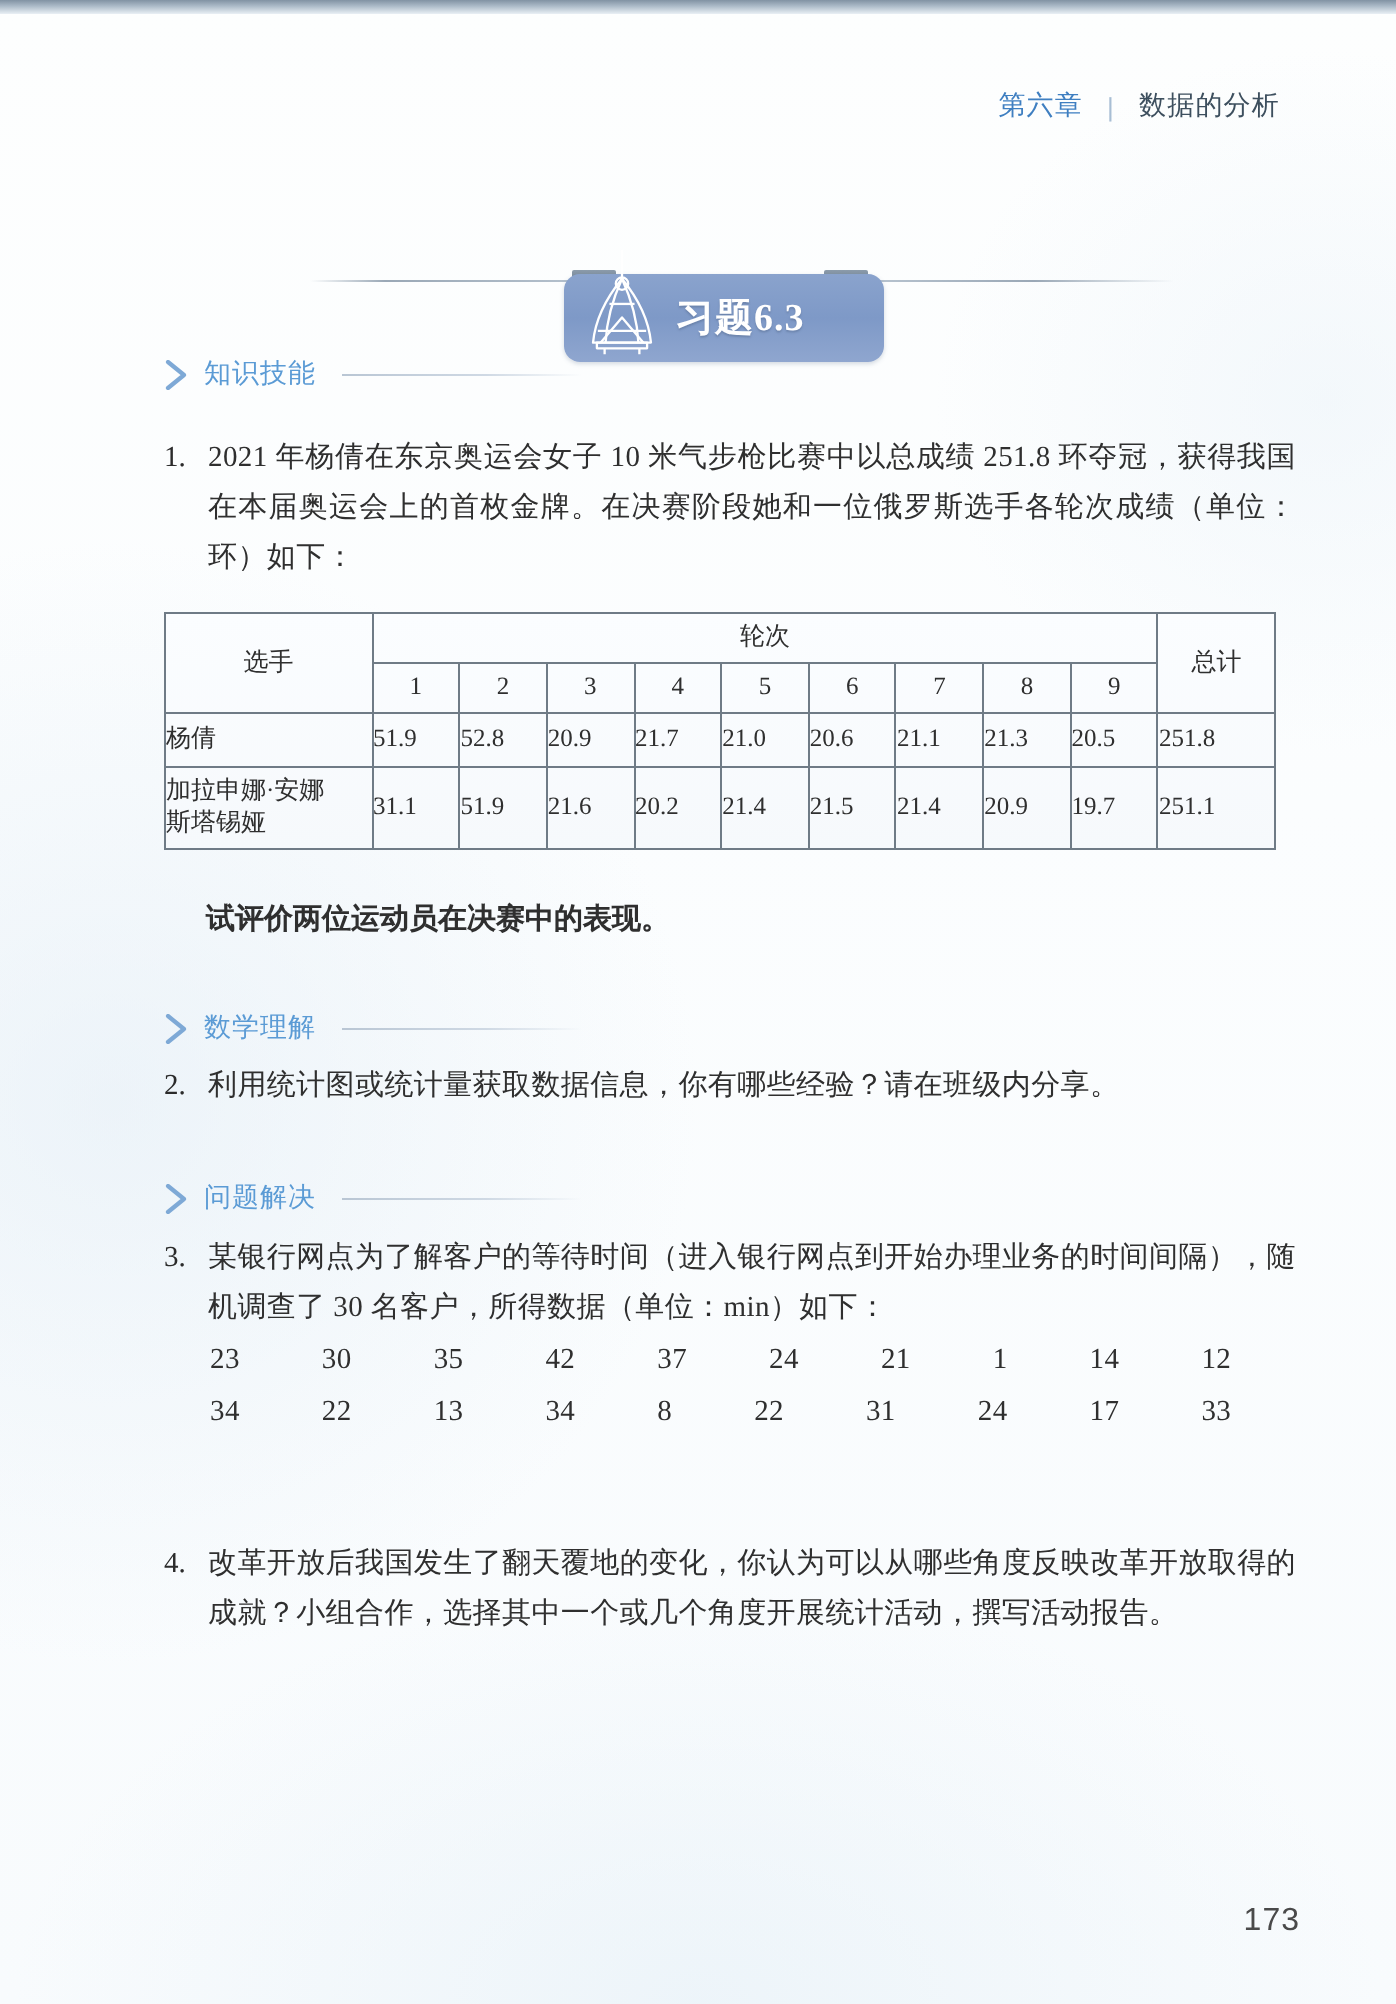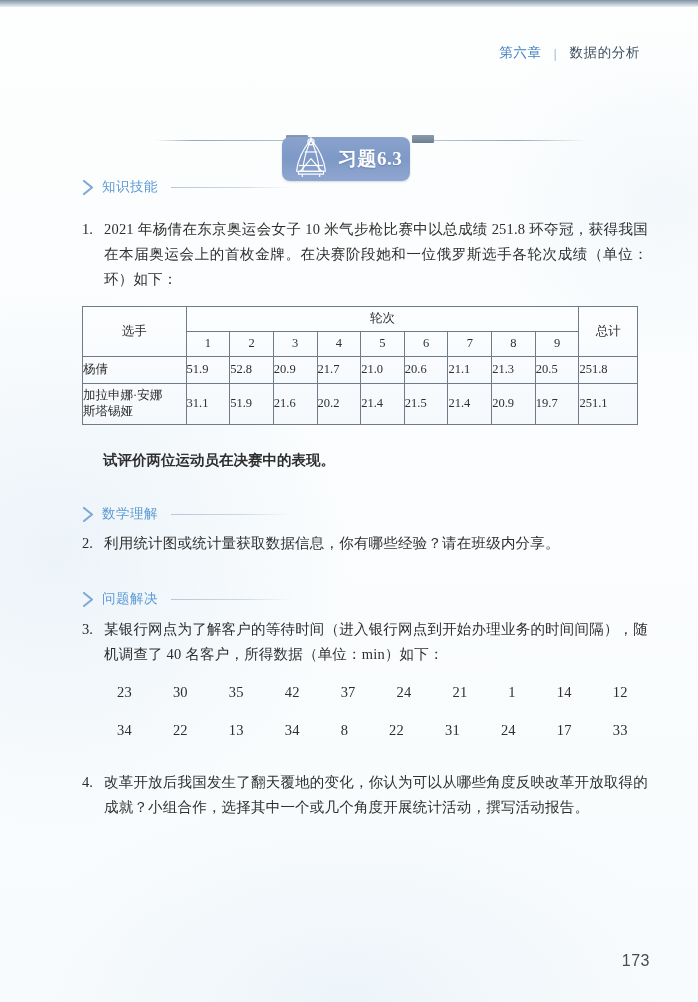--- a/index.html
+++ b/index.html
@@ -78,21 +78,21 @@
     width: 22px; height: 8px;
     background: linear-gradient(180deg, #8b9bab, #6e8090);
     border-radius: 1px;
   }
   .banner-tab-l { left: 286px; }
   .banner-tab-r { left: 412px; }
   .banner {
     position: absolute;
     left: 282px;
     top: 19px;
-    width: 128px;
+    width: 160px;
     height: 44px;
     border-radius: 8px;
     background: linear-gradient(180deg, #8aa3cd 0%, #7e99c7 50%, #8fa6cf 100%);
     box-shadow: 0 1px 2px rgba(90,110,140,.25);
     display: flex;
     align-items: center;
     padding-left: 6px;
     box-sizing: border-box;
   }
   .banner-icon {
@@ -201,21 +201,21 @@
     font-size: 14.5px;
     line-height: 25px;
     color: #2f2f2f;
     font-weight: bold;
   }
 
   
   .datarow {
     display: flex;
     width: 484px;
-    margin: 13px;
+    margin: 1px;
     font-size: 14.5px;
     line-height: 25px;
     letter-spacing: .2px;
     gap: 41px;
   }
   .datarow span {
     flex: 1 1 0;
     text-align: left;
   }
 
@@ -350,21 +350,21 @@
     <svg class="chev" viewBox="0 0 13 15">
       <path d="M2 1 L10 7.5 L2 14" fill="none" stroke="#7ea9d6" stroke-width="2.1" stroke-linecap="round" stroke-linejoin="round"></path>
     </svg>
     <span class="section-label">问题解决</span>
     <span class="section-rule"></span>
   </div>
 
   <div class="problem" style="top:617px">
     <div class="pnum">3.</div>
     <div class="ptext">
-      <p>某银行网点为了解客户的等待时间（进入银行网点到开始办理业务的时间间隔），随机调查了 40 名客户，所得数据（单位：min）如下：</p>
+      <p>某银行网点为了解客户的等待时间（进入银行网点到开始办理业务的时间间隔），随机调查了 30 名客户，所得数据（单位：min）如下：</p>
       <div class="datarow">
         <span>23</span>
         <span>30</span>
         <span>35</span>
         <span>42</span>
         <span>37</span>
         <span>24</span>
         <span>21</span>
         <span>1</span>
         <span>14</span>

